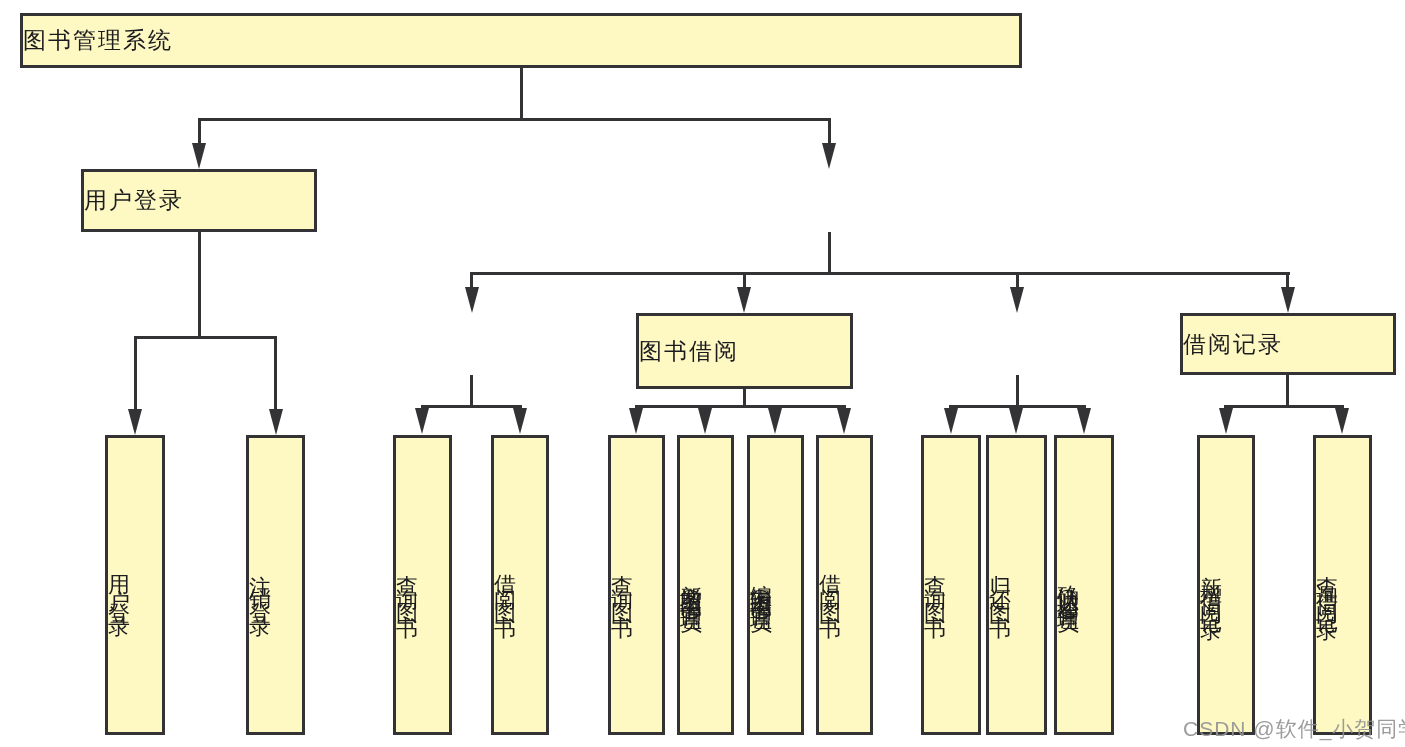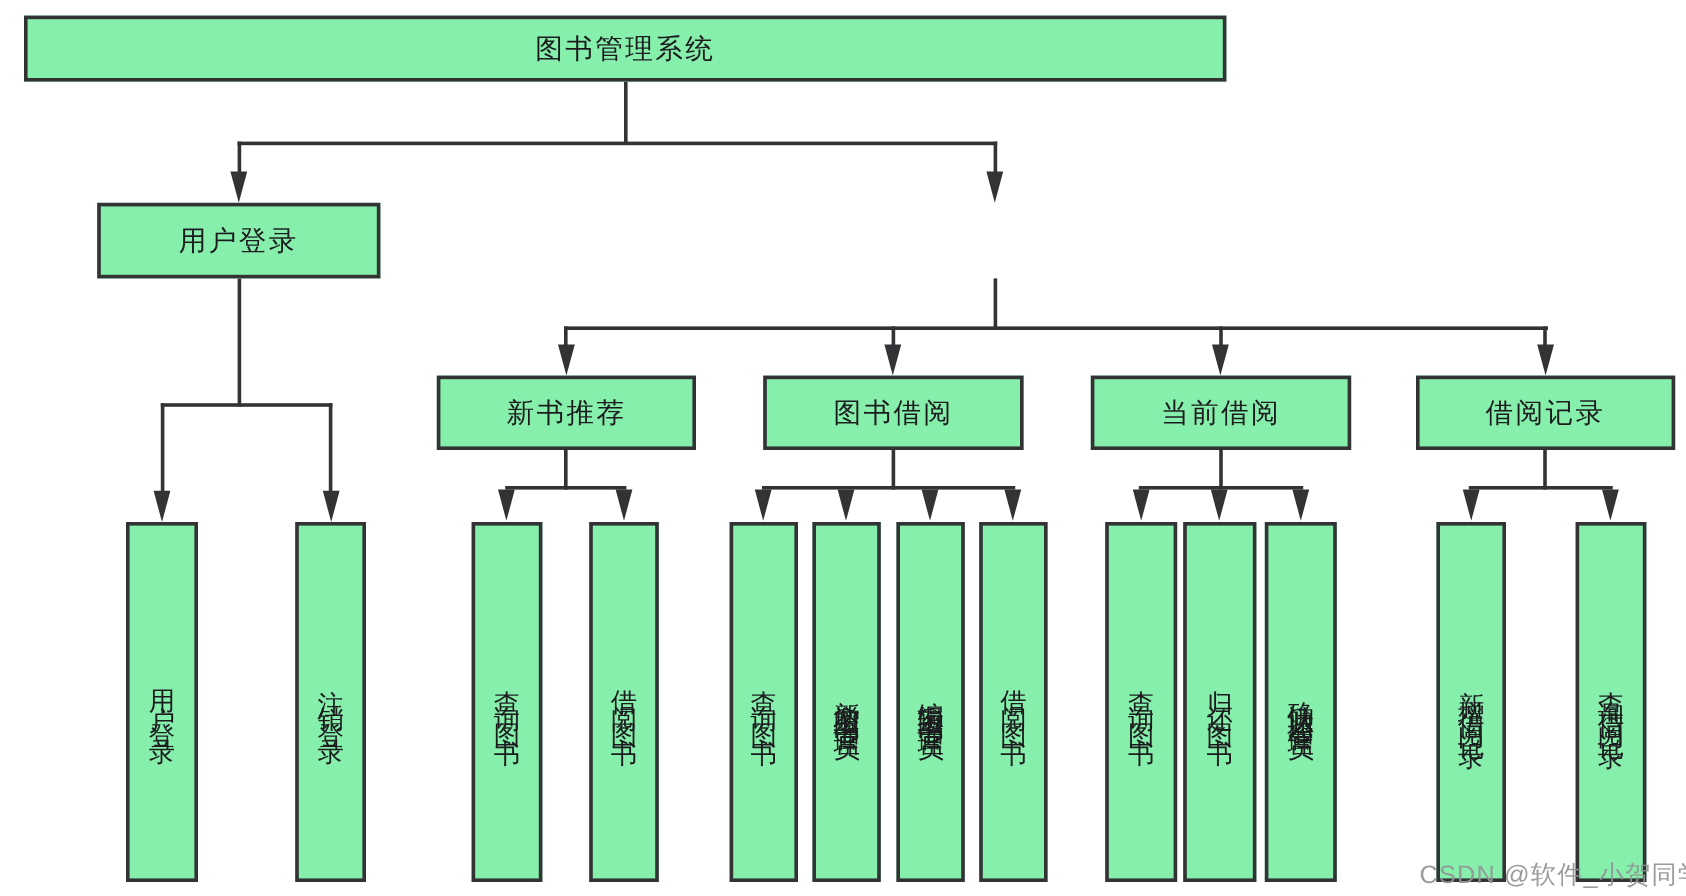--- a/index.html
+++ b/index.html
@@ -1,19 +1,19 @@
 <!DOCTYPE html>
 <html><head>
 <meta charset="utf-8">
 <style>
   html,body{margin:0;padding:0;background:#fff;}
   .canvas{position:relative;width:1405px;height:747px;background:#ffffff;overflow:hidden;
           font-family:"Liberation Sans","DejaVu Sans",sans-serif;}
-  .box{position:absolute;border:3px solid #333336;background:#86efac;box-sizing:border-box;
-       display:flex;align-items:center;justify-content:center;z-index:2;}
+  .box{position:absolute;border:3px solid #333336;background:#fef9c3;box-sizing:border-box;
+       display:flex;align-items:center;z-index:2;}
   .box span{font-size:23px;letter-spacing:2px;color:#1c1c1f;white-space:nowrap;}
   .leaf{top:435px;height:300px;}
   .leaf span{writing-mode:vertical-rl;text-orientation:mixed;line-height:1;font-size:22px;letter-spacing:14px;}
   .sp6 span{letter-spacing:9px;}
   .sp9 span{letter-spacing:4px;}
   .line{position:absolute;background:#333336;z-index:1;}
   .arrow{position:absolute;width:0;height:0;z-index:1;
          border-left:7px solid transparent;border-right:7px solid transparent;border-top:26px solid #333336;}
   .watermark{position:absolute;left:1183px;top:715px;font-size:21px;color:rgba(148,148,150,0.92);
              letter-spacing:1px;z-index:6;white-space:nowrap;}
@@ -49,28 +49,22 @@
   <div class="line" style="left:470px;top:272px;width:820px;height:3px"></div>
   <div class="line" style="left:470px;top:272px;width:3px;height:17px"></div>
   <div class="arrow" style="left:465px;top:287px"></div>
   <div class="line" style="left:743px;top:272px;width:3px;height:17px"></div>
   <div class="arrow" style="left:737px;top:287px"></div>
   <div class="line" style="left:1016px;top:272px;width:3px;height:17px"></div>
   <div class="arrow" style="left:1010px;top:287px"></div>
   <div class="line" style="left:1286px;top:272px;width:3px;height:17px"></div>
   <div class="arrow" style="left:1281px;top:287px"></div>
 
-  <div class="box" style="left:364px;top:313px;width:216px;height:62px">
-    <span>新书推荐</span>
-  </div>
-  <div class="box" style="left:636px;top:313px;width:217px;height:62px">
+  <div class="box" style="left:636px;top:313px;width:217px;height:76px">
     <span>图书借阅</span>
-  </div>
-  <div class="box" style="left:909px;top:313px;width:217px;height:62px">
-    <span>当前借阅</span>
   </div>
   <div class="box" style="left:1180px;top:313px;width:216px;height:62px">
     <span>借阅记录</span>
   </div>
 
   <div class="line" style="left:470px;top:375px;width:3px;height:33px"></div>
   <div class="line" style="left:421px;top:405px;width:101px;height:3px"></div>
   <div class="arrow" style="left:415px;top:408px"></div>
   <div class="arrow" style="left:513px;top:408px"></div>
 

